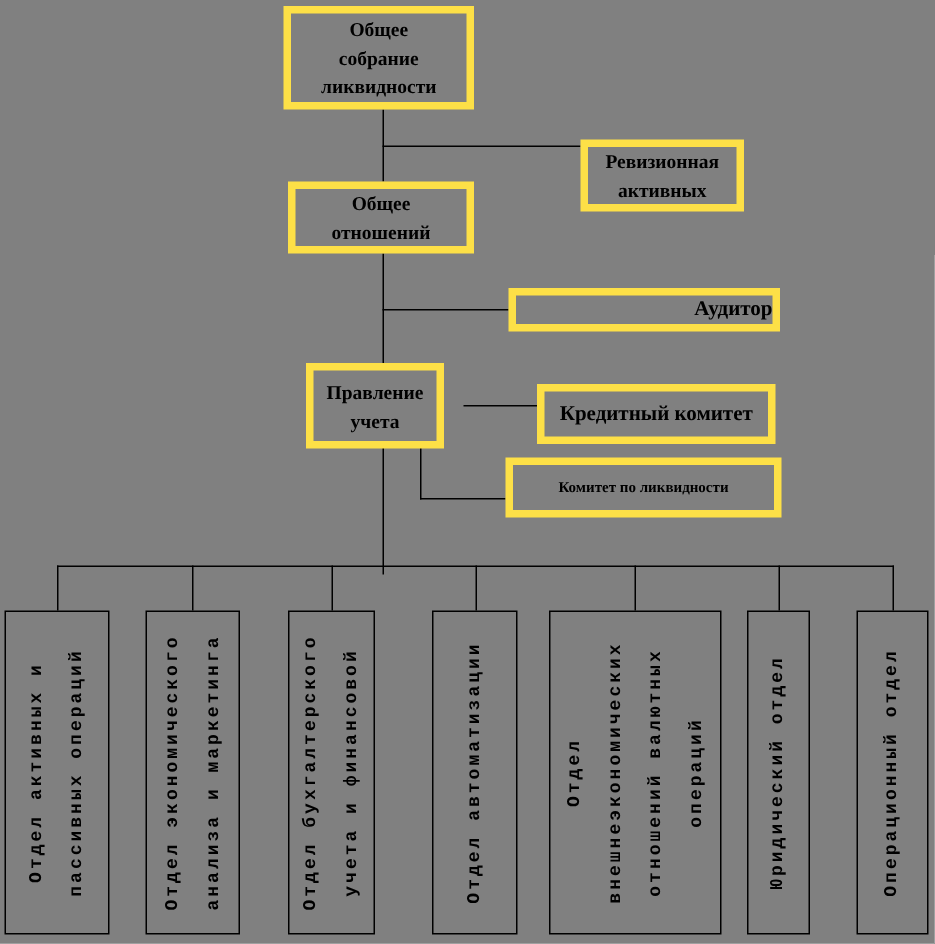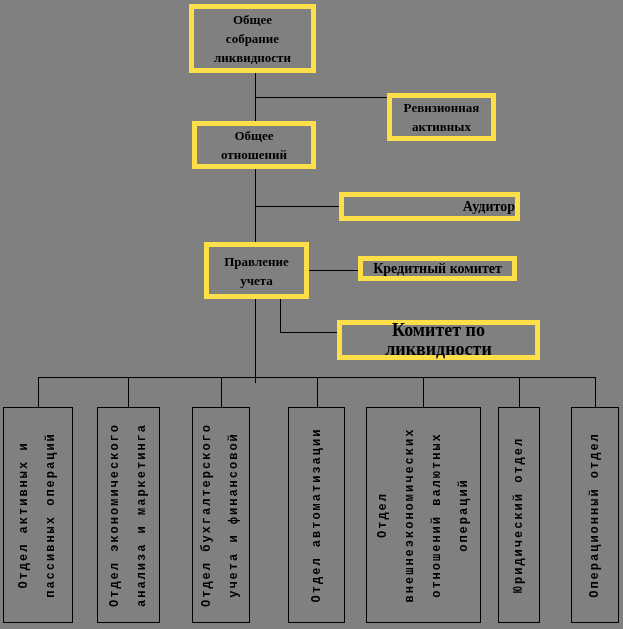--- a/index.html
+++ b/index.html
@@ -24,23 +24,23 @@
     font-weight:bold;
     font-size:13px;
     line-height:19px;
   }
   .node span { display:block; }
   
   #n-shareholders { left:189px; top:4px;   width:127px; height:69px; }
   #n-revision     { left:387px; top:73px;  width:109px; height:48px;margin-top:20px; }
   #n-board        { left:192px; top:121px; width:124px; height:48px; }
   #n-auditor      { left:339px; top:192px; width:181px; height:29px; font-size:14px;align-items:flex-end; }
-  #n-management   { left:204px; top:242px; width:105px; height:57px; }
-  #n-credit       { left:358px; top:256px; width:159px; height:25px; font-size:14px; }
-  #n-liquidity    { left:337px; top:320px; width:203px; height:40px; font-size:18px; }
+  #n-management   { left:204px; top:242px; width:92px; height:57px; }
+  #n-credit       { left:358px; top:256px; width:159px; height:40px; font-size:14px; }
+  #n-liquidity    { left:337px; top:305px; width:184px; height:40px; font-size:10px; }
 
   
   .dept {
     position:absolute;
     top:407px; height:216px;
     border:1px solid #000;
     box-sizing:border-box;
   }
   .vtext {
     position:absolute;

